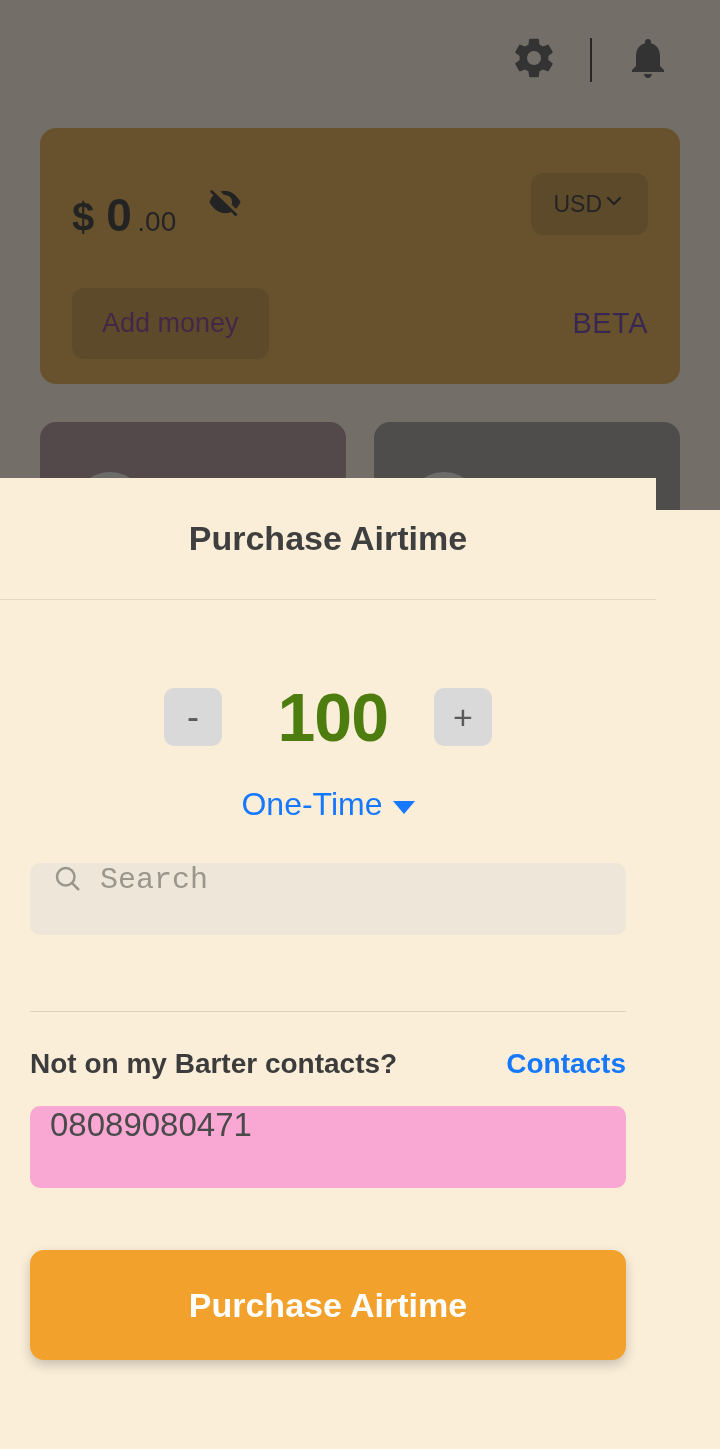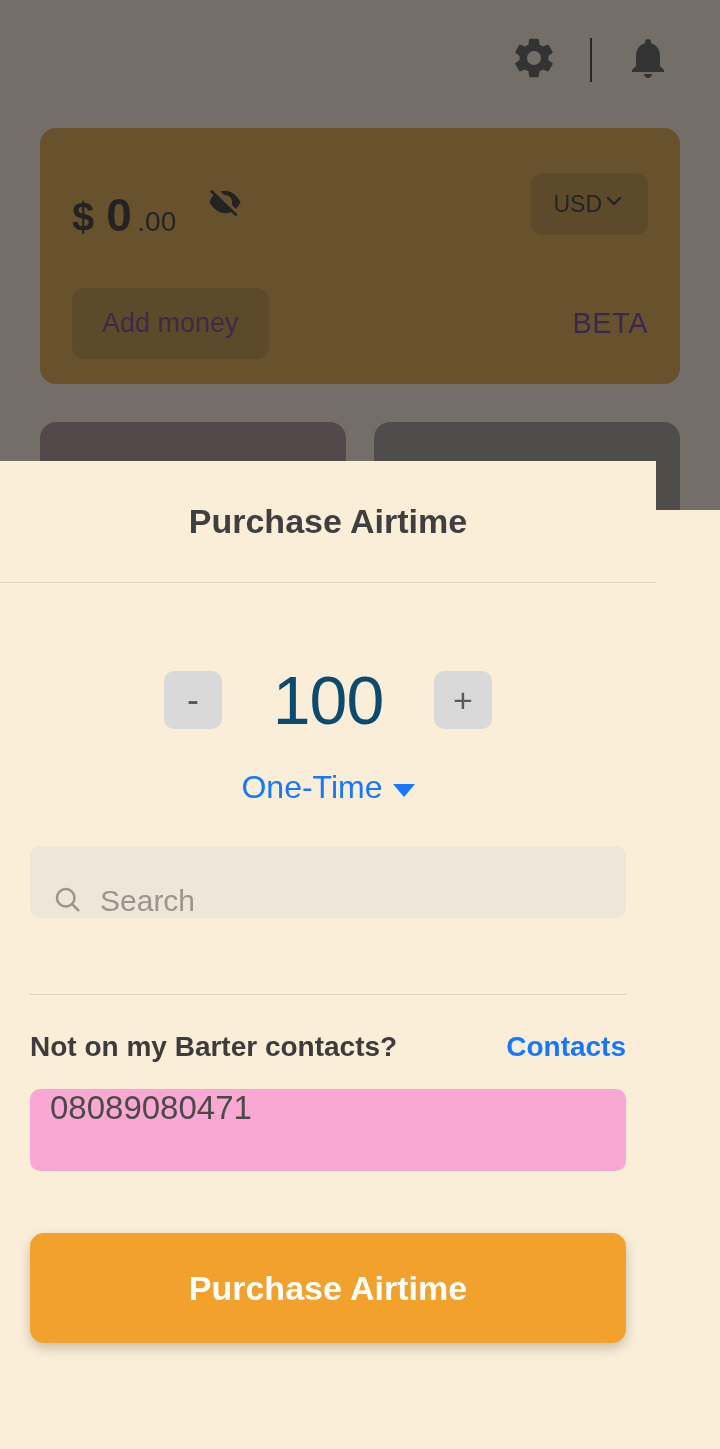--- a/index.html
+++ b/index.html
@@ -159,21 +159,21 @@
     width: 720px;
     height: 510px;
     background: rgba(46,46,46,0.66);
     pointer-events: none;
   }
 
   
   .sheet {
     position: absolute;
     left: 0;
-    top: 461px;
+    top: 478px;
     width: 656px;
     height: 971px;
     background: #faeed8;
   }
 
   .sheet-header {
     height: 122px;
     display: flex;
     align-items: center;
     justify-content: center;
@@ -202,25 +202,25 @@
     justify-content: center;
     font-size: 34px;
     color: #5a5a5a;
     line-height: 1;
     border: none;
     font-family: "Liberation Sans", sans-serif;
   }
   .step-btn.minus { font-size: 36px; }
   .amount-value {
     font-size: 68px;
-    font-weight: 400;
-    color: #0c4a6e;
+    font-weight: 700;
+    color: #4d7c0f;
     letter-spacing: -1px;
     min-width: 120px;
-    text-align: center;
+    text-align: right;
   }
 
   .freq-row {
     margin-top: 30px;
     display: flex;
     align-items: center;
     justify-content: center;
     gap: 10px;
   }
   .freq-label {
@@ -234,23 +234,24 @@
     border-top: 13px solid #1578ff;
     margin-top: 6px;
   }
 
   .search-box {
     margin: 40px 30px 0 30px;
     height: 72px;
     background: #eee6d8;
     border-radius: 10px;
     display: flex;
-    align-items: flex-end;
+    align-items: flex-start;
     padding: 0 22px;
     gap: 18px;
+    font-family: Liberation Mono, monospace;
   }
   .search-ph {
     font-size: 30px;
     color: #9b958c;
   }
 
   .mid-divider {
     margin: 76px 30px 0 30px;
     height: 1px;
     background: #ddd2bd;

